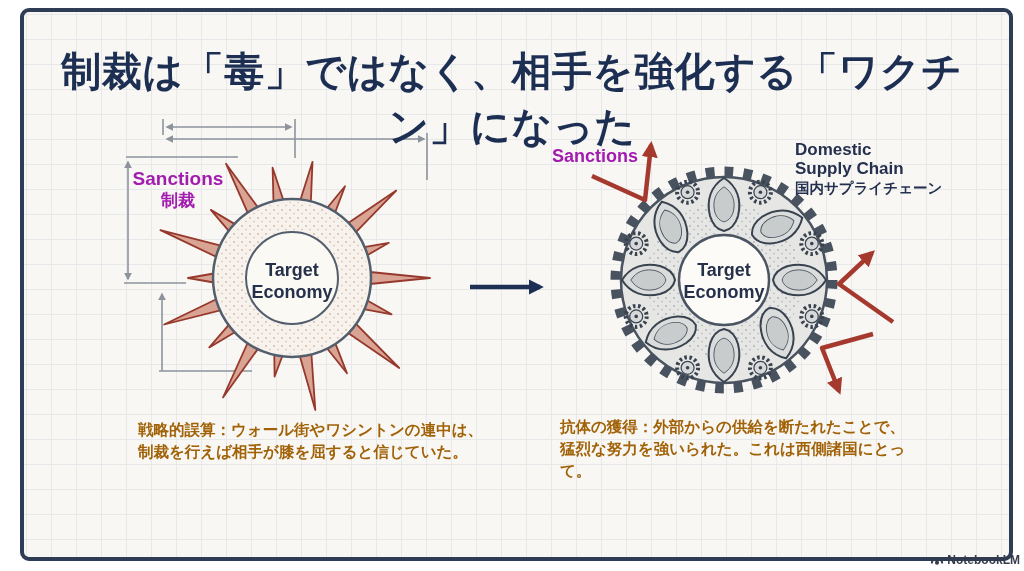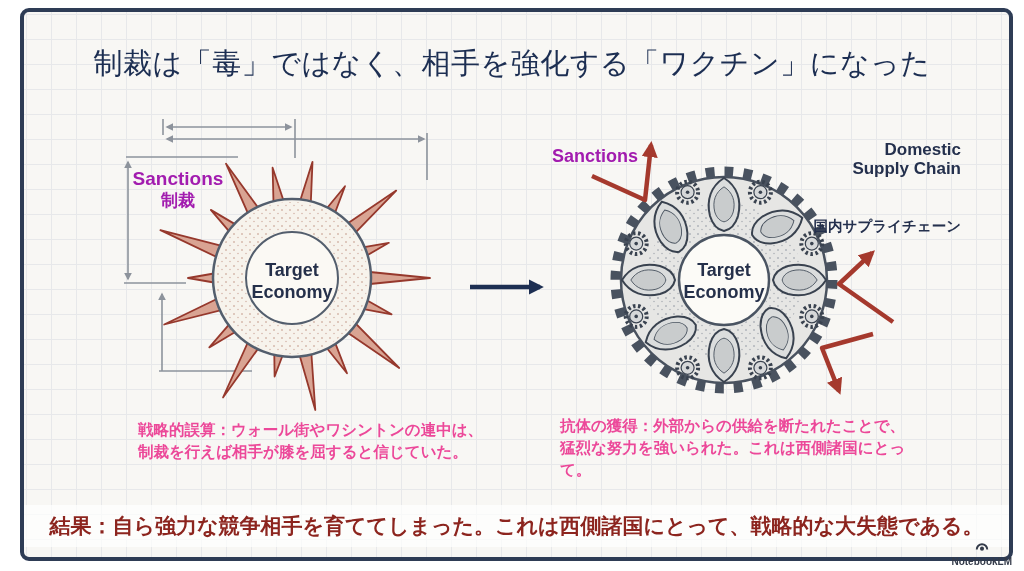--- a/index.html
+++ b/index.html
@@ -12,44 +12,44 @@
     border:4px solid #2e3c55;border-radius:9px;box-sizing:border-box;
     background-color:#f8f7f4;
     background-image:
       linear-gradient(#e7e8ea 1px, transparent 1px),
       linear-gradient(90deg,#e7e8ea 1px, transparent 1px);
     background-size:25px 25px;background-position:2px 2px;
   }
   .art{position:absolute;left:0;top:0;z-index:2;}
   .title{
     position:absolute;left:30px;top:44px;width:964px;z-index:3;
-    text-align:center;font-size:29px;font-weight:400;color:#1c2e52;letter-spacing:.5px;
+    text-align:center;font-size:40px;font-weight:700;color:#1c2e52;letter-spacing:.5px;
   }
   .lbl-red{color:#a21caf;font-weight:bold;z-index:3;position:absolute;text-align:center;}
   .sanctions-left{left:120px;top:168px;width:116px;font-size:19px;line-height:22px;}
   .sanctions-left .ja{font-size:17px;}
   .sanctions-right{left:552px;top:146px;width:84px;font-size:18px;text-align:left;}
   .supply-chain{
-    position:absolute;left:795px;top:140px;width:166px;z-index:3;text-align:right;
+    position:absolute;left:795px;top:140px;width:166px;z-index:3;text-align:left;
     color:#24304d;font-weight:bold;font-size:17px;line-height:19px;
   }
-  .supply-chain .ja{font-size:14.5px;line-height:18px;padding-top:1px;margin-top:38px;}
+  .supply-chain .ja{font-size:14.5px;line-height:18px;padding-top:1px;}
   .caption{
-    position:absolute;z-index:3;color:#ec4899;font-weight:bold;font-size:15.5px;line-height:22px;
+    position:absolute;z-index:3;color:#a16207;font-weight:bold;font-size:15.5px;line-height:22px;
   }
   .caption-left{left:138px;top:419px;width:350px;}
-  .caption-right{left:560px;top:416px;width:370px;font-family:Liberation Mono, monospace;}
+  .caption-right{left:560px;top:416px;width:370px;}
   .band{
     position:absolute;left:24px;top:505px;width:985px;height:42px;z-index:3;
     background:rgba(255,255,255,.72);display:flex;align-items:center;justify-content:center;
   }
   .band .txt{color:#8c241e;font-weight:bold;font-size:21px;white-space:nowrap;}
   .watermark{
-    position:absolute;right:12px;bottom:4px;z-index:4;display:flex;align-items:center;gap:3px;
-    color:#343b4a;font-size:10px;font-weight:bold;flex-direction:column;
+    position:absolute;right:4px;bottom:4px;z-index:4;display:flex;align-items:center;gap:3px;
+    color:#343b4a;font-size:12px;font-weight:bold;
   }
   svg text{font-family:"Liberation Sans","DejaVu Sans",sans-serif;}
 </style>
 </head>
 <body>
 
 <div class="stage">
   <div class="frame"></div>
 
   <svg class="art" width="1024" height="571" viewBox="0 0 1024 571">
@@ -210,23 +210,20 @@
   <div class="caption caption-left">
     <div>戦略的誤算：ウォール街やワシントンの連中は、</div>
     <div>制裁を行えば相手が膝を屈すると信じていた。</div>
   </div>
 
   <div class="caption caption-right">
     <div>抗体の獲得：外部からの供給を断たれたことで、</div>
     <div>猛烈な努力を強いられた。これは西側諸国にとって。</div>
   </div>
 
-  <div class="band">
-    <span class="txt">結果：自ら強力な競争相手を育ててしまった。これは西側諸国にとって、戦略的な大失態である。</span>
-  </div>
 
   <div class="watermark">
     <svg width="14" height="14" viewBox="0 0 16 16">
       <path d="M2 12 a6 6 0 0 1 12 0" fill="none" stroke="#343b4a" stroke-width="2.2"></path>
       <circle cx="8" cy="11" r="2.3" fill="#343b4a"></circle>
     </svg>
     <span>NotebookLM</span>
   </div>
 </div>
 

